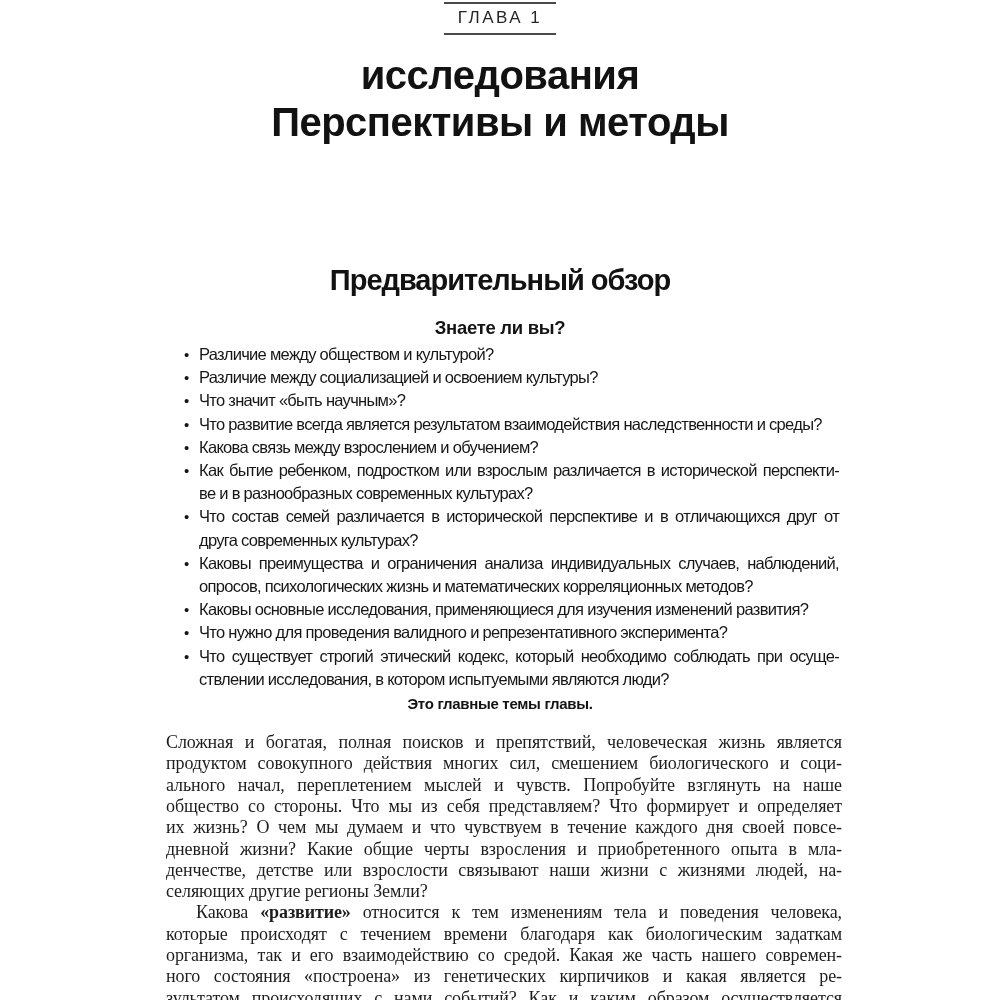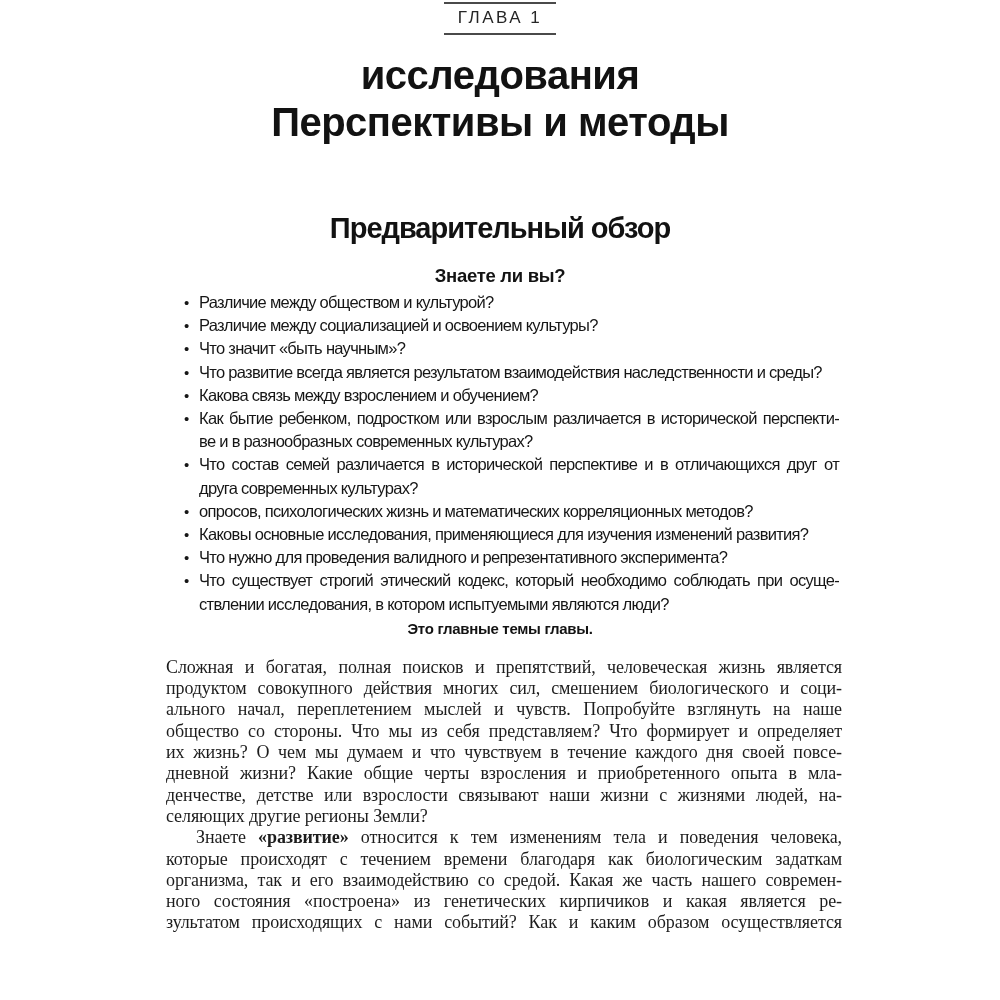--- a/index.html
+++ b/index.html
@@ -18,21 +18,21 @@
 
   
   .title {
     margin-top:17px; text-align:center; font-weight:bold;
     font-size:40px; line-height:47px; letter-spacing:-0.5px; color:#121212;
   }
   .title-line { display:block; }
 
   
   .ov-heading {
-    margin-top:66px; text-align:center; font-weight:bold;
+    margin-top:118px; text-align:center; font-weight:bold;
     font-size:29px; line-height:33px; letter-spacing:-1px; color:#121212;
   }
   .ov-sub {
     margin-top:20px; text-align:center; font-weight:bold;
     font-size:18.5px; line-height:21px; letter-spacing:-0.3px; color:#131313;
   }
 
   .bullets {
     margin:5px 0 0 171px; font-size:16.5px; line-height:23.2px;
     letter-spacing:-0.7px; color:#161616;
@@ -132,20 +132,21 @@
       <span class="dot">•</span>
       <span class="bullet-text">
         <span class="bl-just">Что состав семей различается в исторической перспективе и в отличающихся друг от</span>
         <span class="bl-left">друга современных культурах?</span>
       </span>
     </div>
 
     <div class="bullet-item">
       <span class="dot">•</span>
       <span class="bullet-text">
+        <span class="bl-just">Каковы преимущества и ограничения анализа индивидуальных случаев, наблюдений,</span>
         <span class="bl-left">опросов, психологических жизнь и математических корреляционных методов?</span>
       </span>
     </div>
 
     <div class="bullet-item">
       <span class="dot">•</span>
       <span class="bullet-text">
           <span class="bl-left">Каковы основные исследования, применяющиеся для изучения изменений развития?</span>
         </span>
     </div>
@@ -174,21 +175,21 @@
       <span class="just">Сложная и богатая, полная поисков и препятствий, человеческая жизнь является
 продуктом совокупного действия многих сил, смешением биологического и соци-
 ального начал, переплетением мыслей и чувств. Попробуйте взглянуть на наше
 общество со стороны. Что мы из себя представляем? Что формирует и определяет
 их жизнь? О чем мы думаем и что чувствуем в течение каждого дня своей повсе-
 дневной жизни? Какие общие черты взросления и приобретенного опыта в мла-
 денчестве, детстве или взрослости связывают наши жизни с жизнями людей, на-</span>
       <span class="left-line">селяющих другие регионы Земли?</span>
     </div>
     <div class="para">
-      <span class="p2-first"><span>Знаете</span> <span class="term">«развитие»</span> <span>относится к тем изменениям тела и поведения человека,</span></span>
+      <span class="p2-first"><span>Какова</span> <span class="term">«развитие»</span> <span>относится к тем изменениям тела и поведения человека,</span></span>
       <span class="just">которые происходят с течением времени благодаря как биологическим задаткам
 организма, так и его взаимодействию со средой. Какая же часть нашего современ-
 ного состояния «построена» из генетических кирпичиков и какая является ре-
 зультатом происходящих с нами событий? Как и каким образом осуществляется</span>
     </div>
   </div>
 
 </div>
 
 </body></html>

